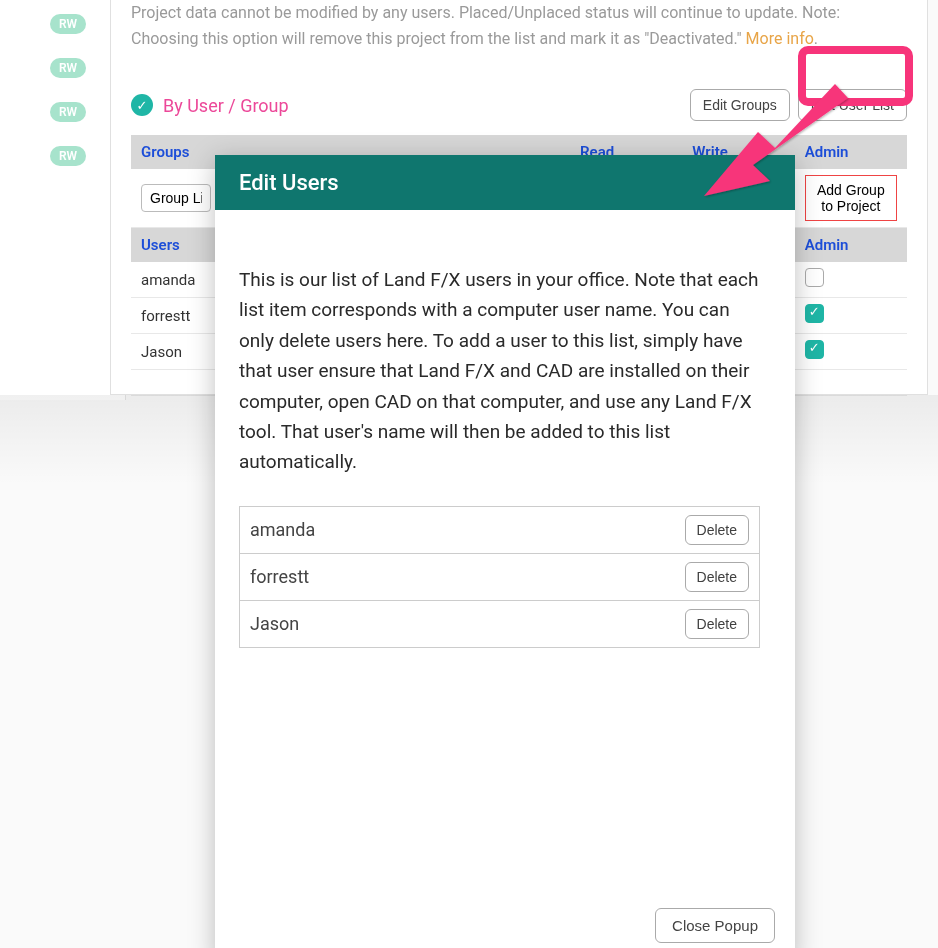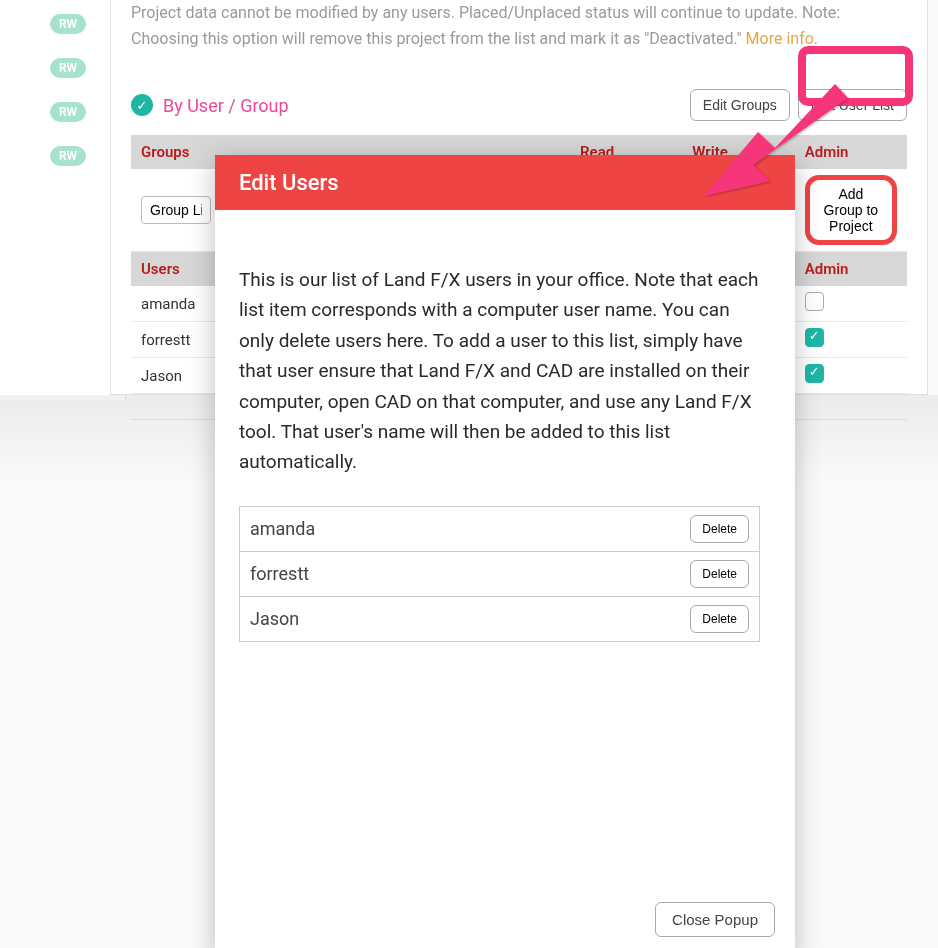--- a/index.html
+++ b/index.html
@@ -124,41 +124,41 @@
     .perm-table {
       width: 100%;
       border-collapse: collapse;
       font-size: 15px;
     }
     .perm-table th {
       background: #d7d7d7;
       text-align: left;
       padding: 8px 10px;
       font-weight: 600;
-      color: #b91c1c;
+      color: #1d4ed8;
     }
     .perm-table td {
       padding: 6px 10px;
       border-bottom: 1px solid #e8e8e8;
     }
     .perm-table th:nth-child(1) { width: 430px; }
     .perm-table th:nth-child(2),
     .perm-table th:nth-child(3),
     .perm-table th:nth-child(4) { width: 110px; }
     .group-input {
       width: 70px;
       padding: 5px 8px;
       border: 1px solid #bbb;
       border-radius: 4px;
       font-size: 14px;
     }
     .add-group-btn {
       background: #fff;
-      border: 5px solid #ef4444;
-      border-radius: 14px;
+      border: 1px solid #ef4444;
+      border-radius: 0;
       padding: 6px 10px;
       font-size: 14px;
       cursor: pointer;
     }
     .checkbox {
       width: 19px;
       height: 19px;
       border: 1px solid #aaa;
       border-radius: 4px;
       display: inline-block;
@@ -182,21 +182,21 @@
     .modal {
       position: absolute;
       left: 215px;
       top: 155px;
       width: 580px;
       background: #fff;
       box-shadow: 0 5px 25px rgba(0,0,0,0.25);
       z-index: 20;
     }
     .modal-header {
-      background: #ef4444;
+      background: #0f766e;
       color: #fff;
       padding: 15px 24px;
       font-size: 22px;
       font-weight: 500;
     }
     .modal-body {
       padding: 55px 35px 20px 24px;
     }
     .modal-intro {
       font-size: 19px;
@@ -215,22 +215,22 @@
       border-bottom: 1px solid #ccc;
       font-size: 18px;
       color: #444;
     }
     .user-row:last-child { border-bottom: none; }
     .delete-btn {
       background: #fff;
       border: 1px solid #aaa;
       border-radius: 6px;
       padding: 6px 11px;
-      font-size: 12px;
-      color: #000000;
+      font-size: 14px;
+      color: #404040;
       cursor: pointer;
     }
     .modal-footer {
       padding: 0 20px 20px 20px;
       display: flex;
       justify-content: flex-end;
       margin-top: 240px;
     }
     .close-btn {
       background: #fff;

